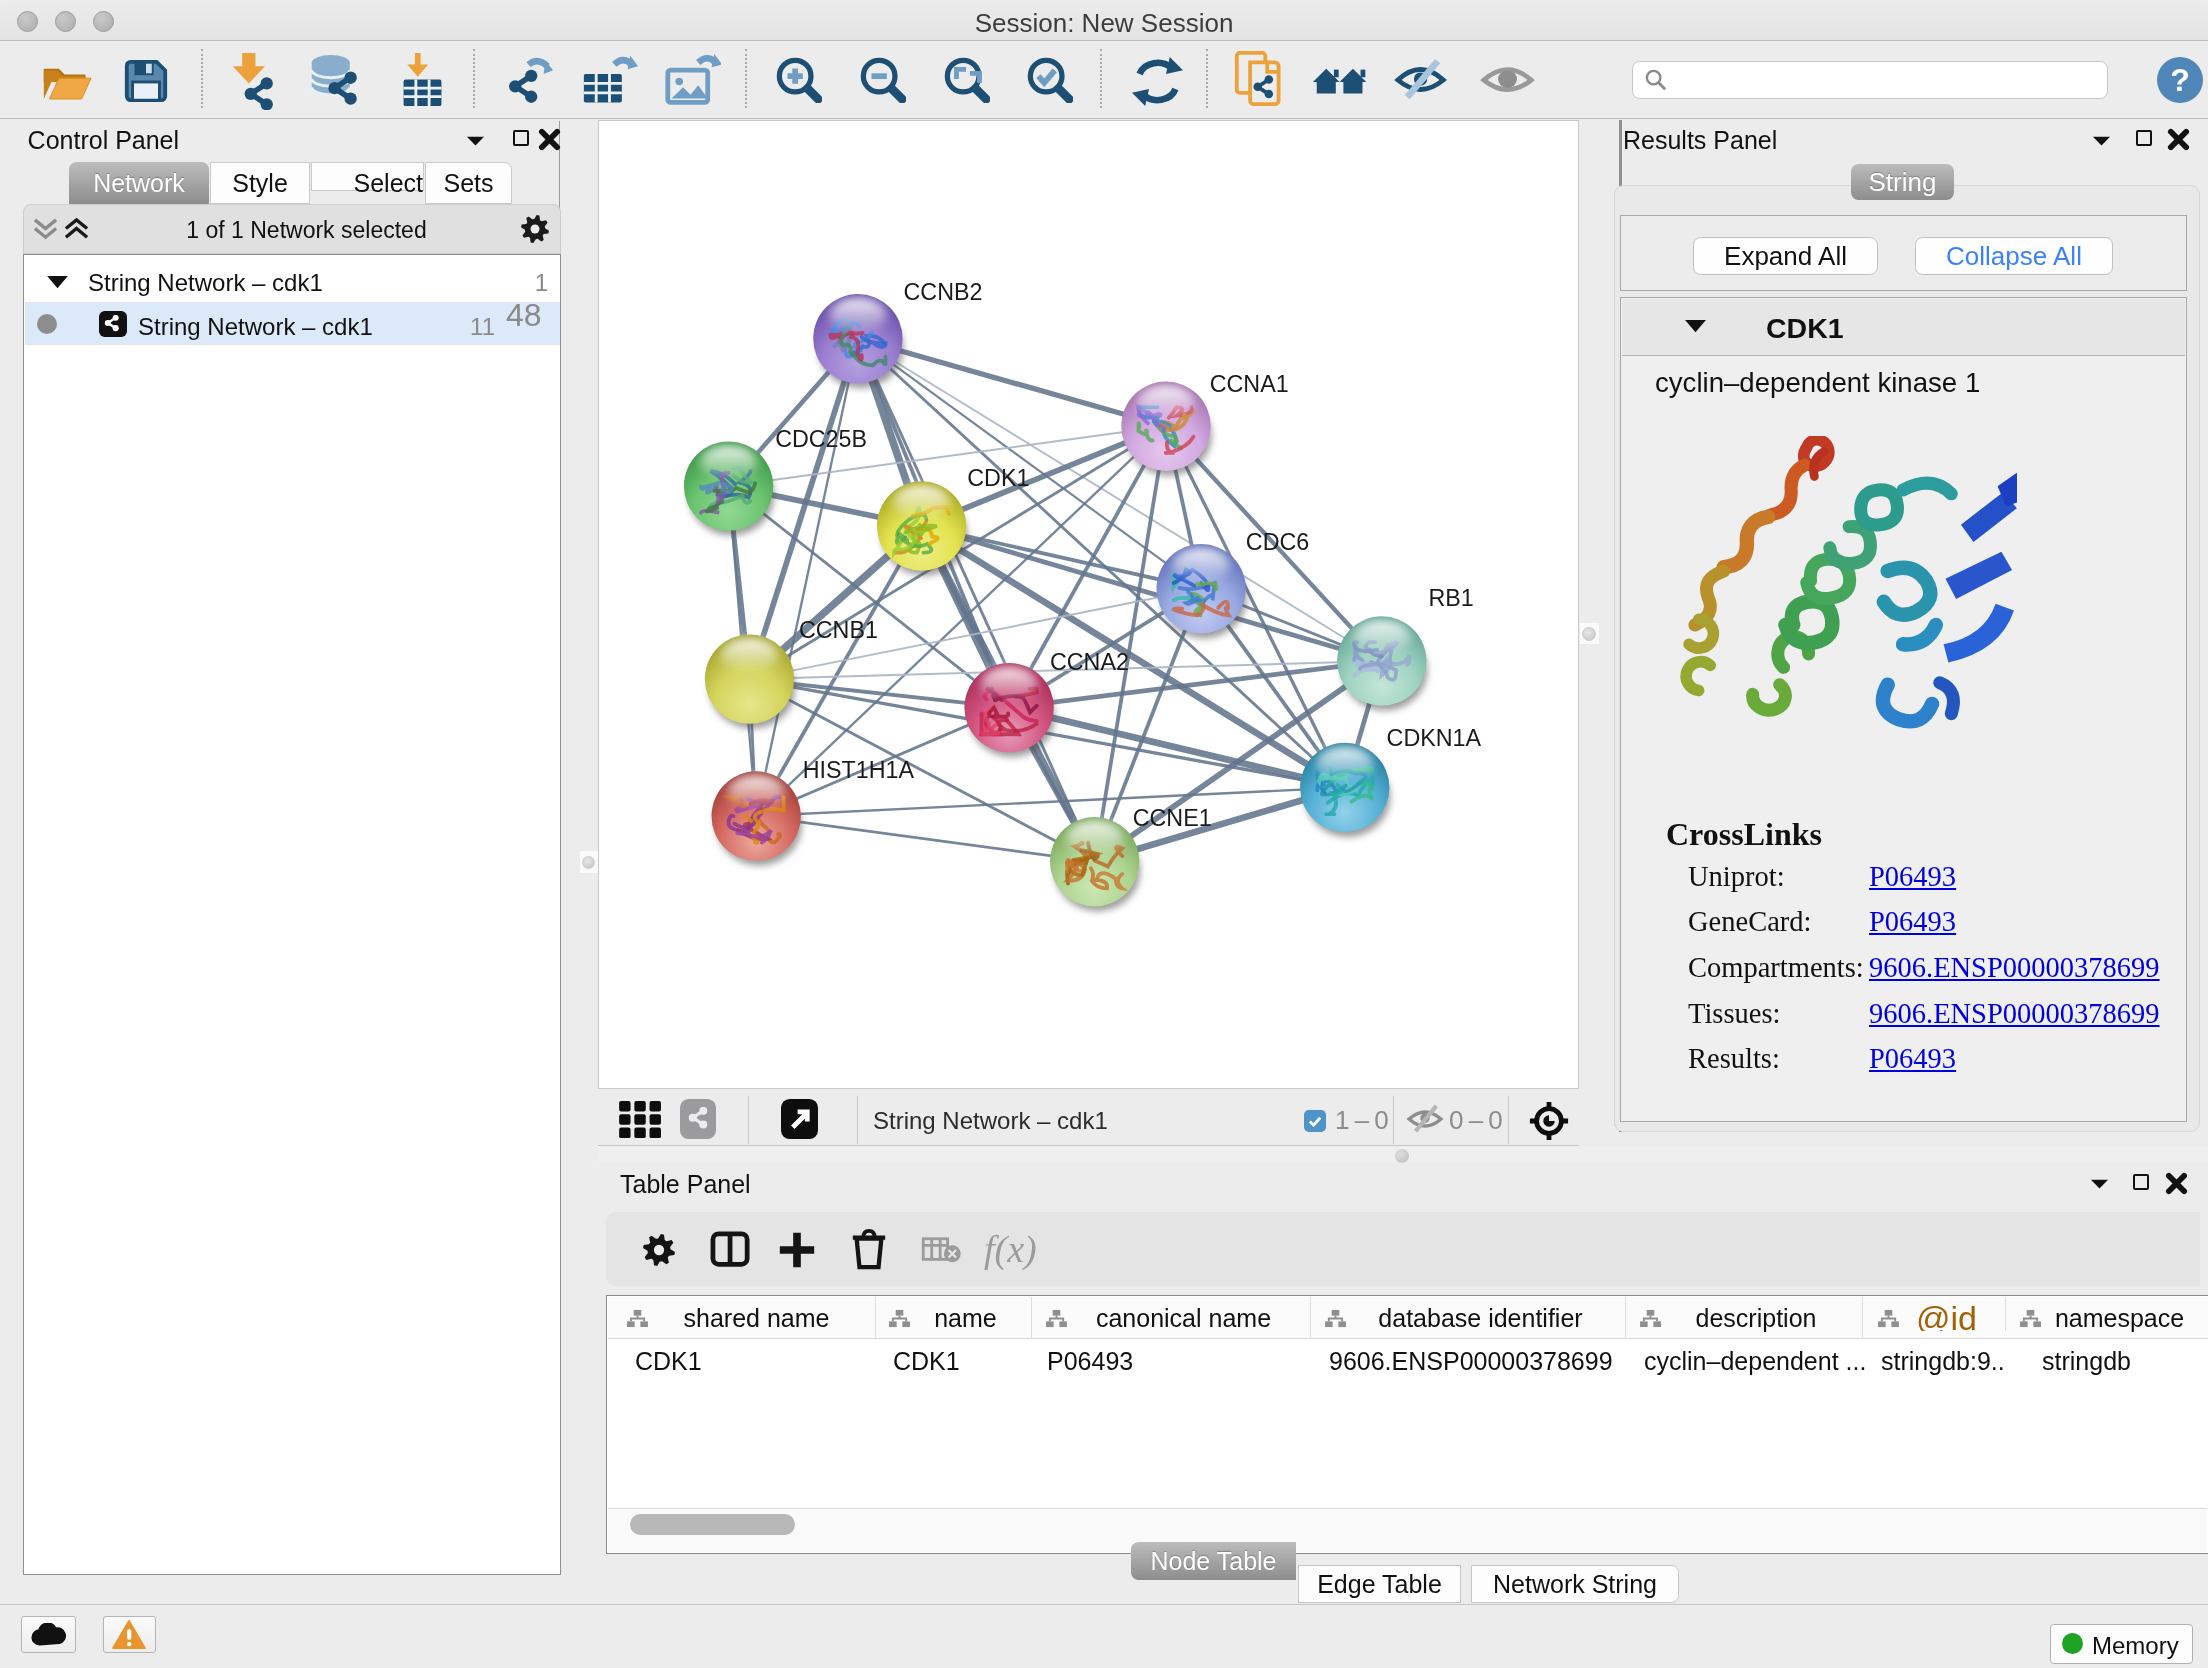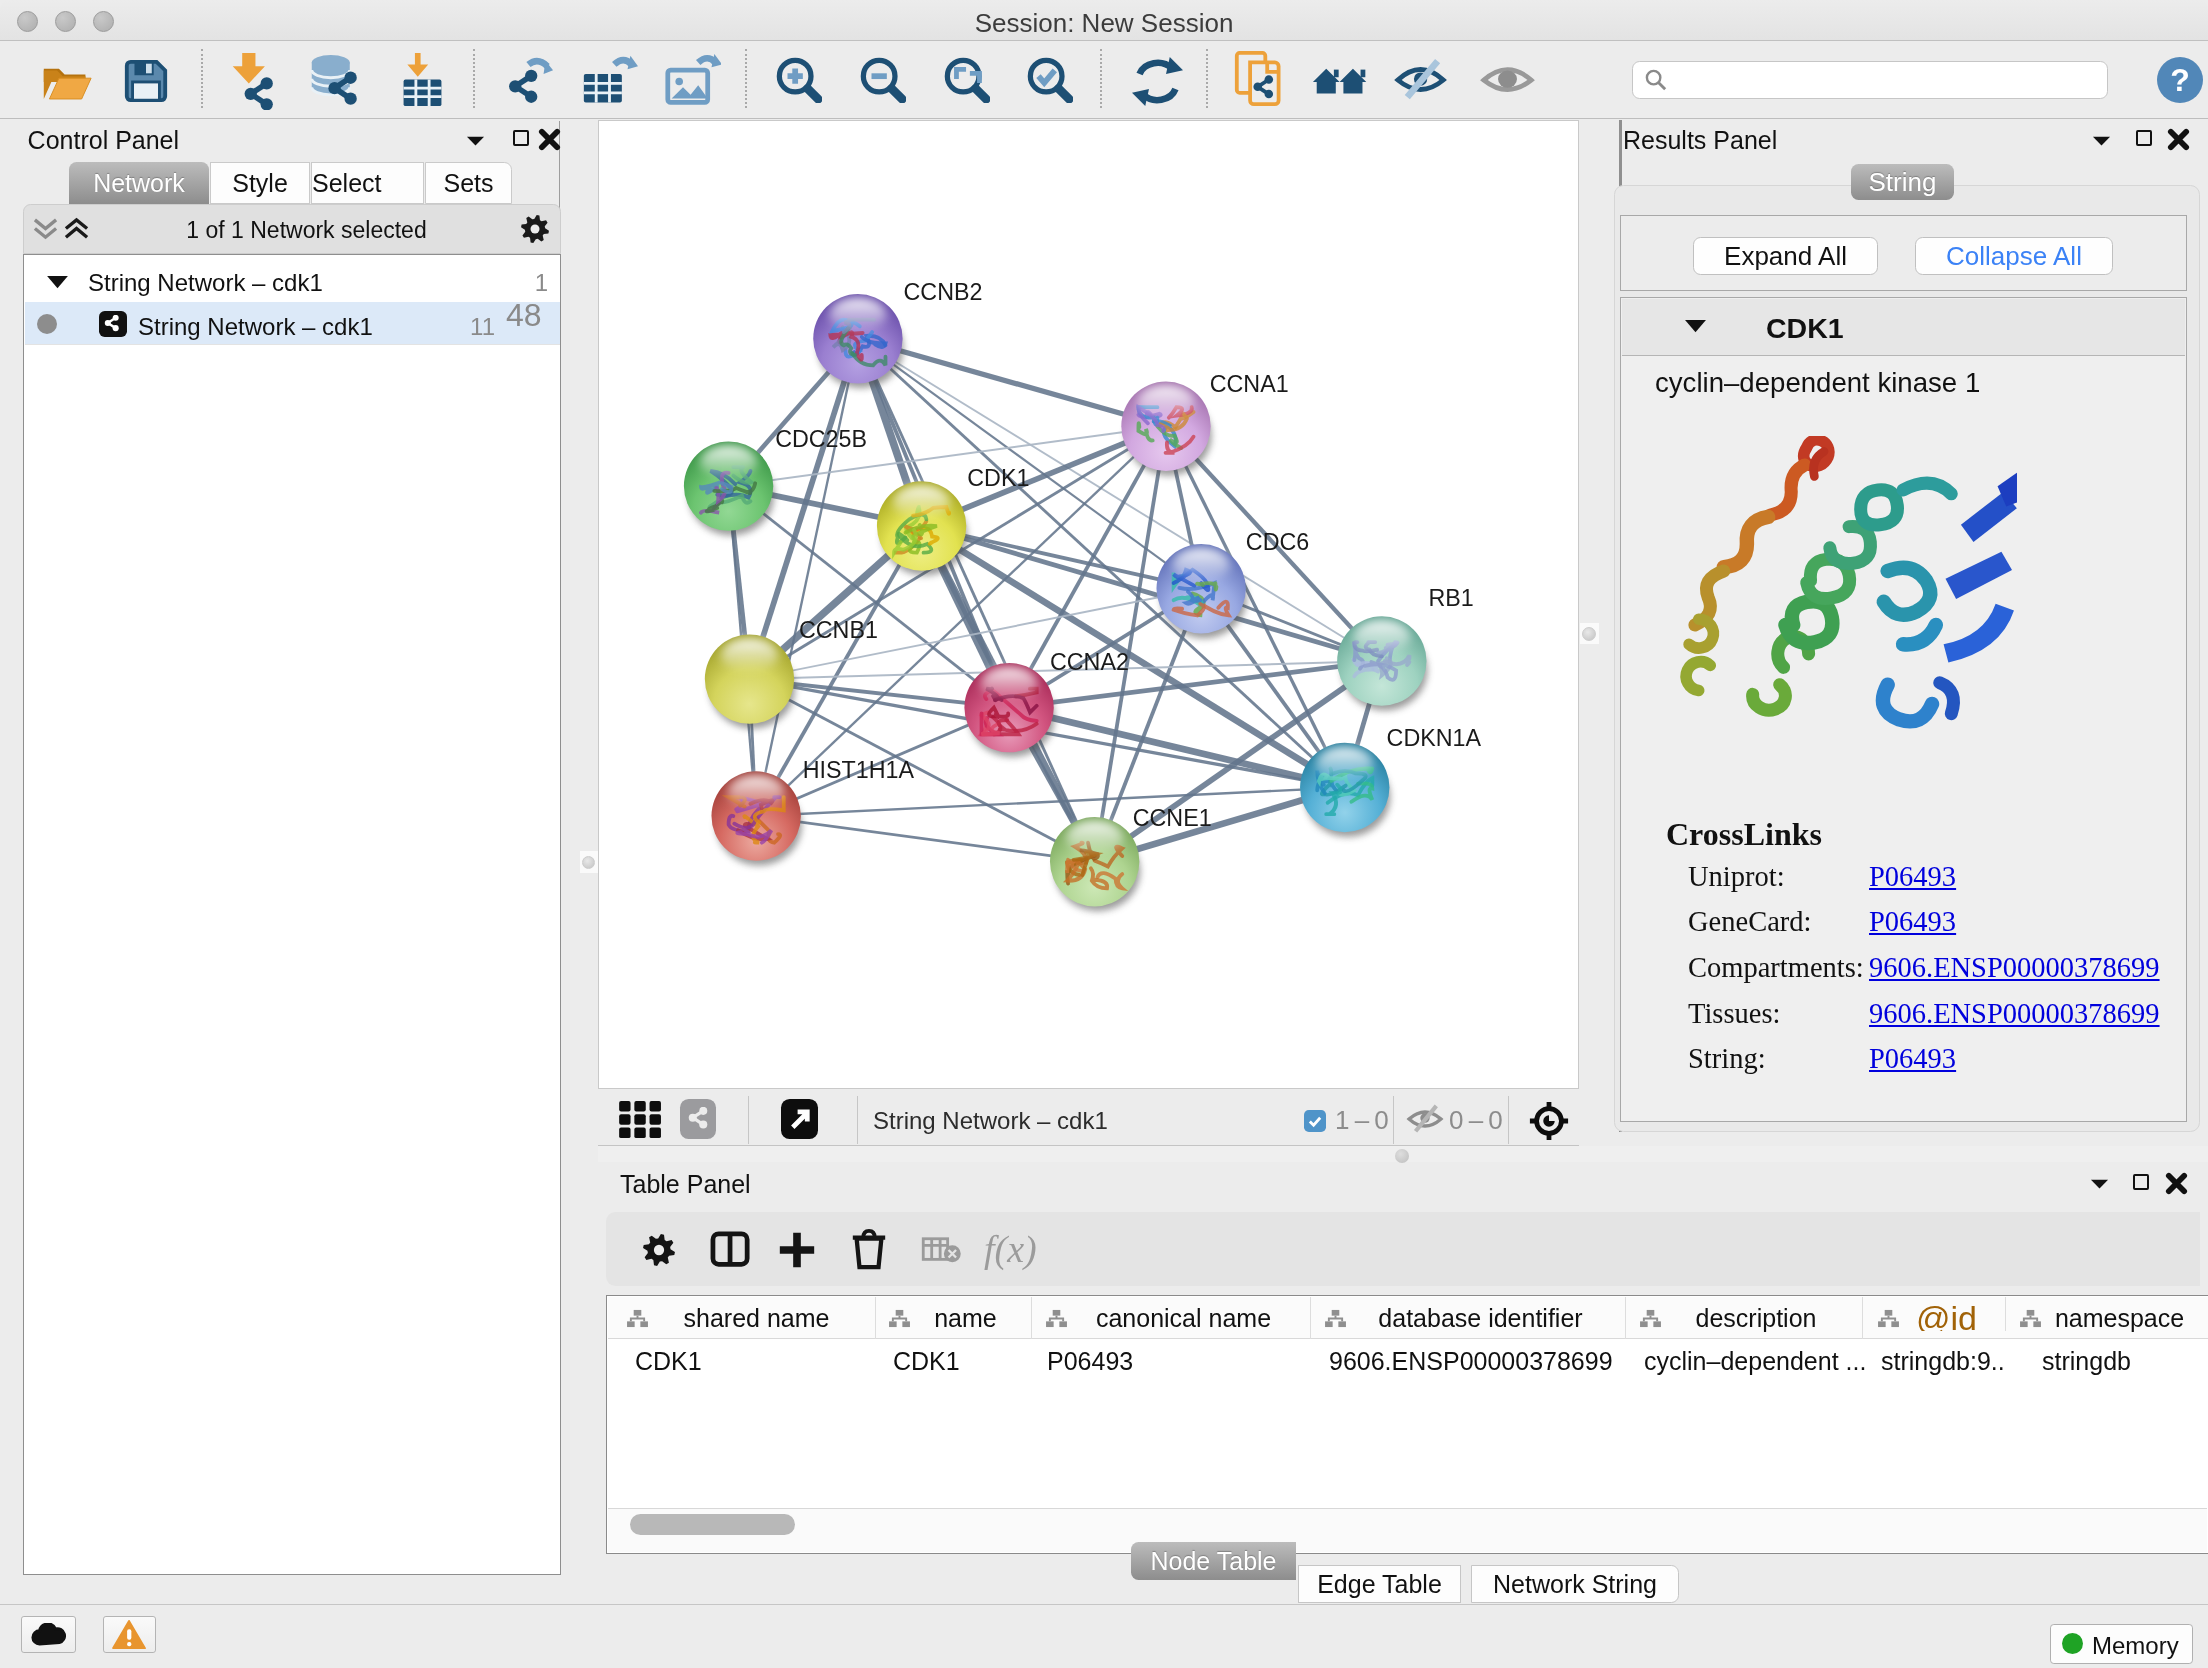--- a/index.html
+++ b/index.html
@@ -133,21 +133,21 @@
     <div class="abs" style="left:27.6px;top:126px;font-size:25px;color:#111">Control Panel</div>
     <svg style="position:absolute;left:465px;top:134px" width="21" height="13.3" viewBox="0 0 22 14" xmlns="http://www.w3.org/2000/svg">
       <path d="M2,3 h18 l-9,9 z" fill="#111"></path>
     </svg>
     <div style="position:absolute;left:513px;top:130px;width:16px;height:16px;border:2.9px solid #111;border-radius:1.9px"></div>
     <svg style="position:absolute;left:538px;top:128px" width="23" height="23" viewBox="0 0 24 24" xmlns="http://www.w3.org/2000/svg">
       <path d="M4,4 L20,20 M20,4 L4,20" stroke="#111" stroke-width="6" stroke-linecap="round"></path>
     </svg>
     <div class="abs seltab" style="left:69px;top:162px;width:140px;height:42px;border-radius:7.6px 7.6px 0 0;font-size:25px;text-align:center;line-height:42px">Network</div>
     <div class="abs whitetab" style="left:210px;top:162px;width:100px;height:42px;border:1px solid #cacaca;border-radius:0;font-size:25px;text-align:center;line-height:40px">Style</div>
-    <div class="abs whitetab" style="left:311px;top:162px;width:113px;height:42px;border:1px solid #cacaca;border-radius:0;font-size:25px;text-align:left;line-height:40px">Select</div>
+    <div class="abs whitetab" style="left:311px;top:162px;width:113px;height:29px;border:1px solid #cacaca;border-radius:0;font-size:25px;text-align:right;line-height:40px">Select</div>
     <div class="abs whitetab" style="left:425px;top:162px;width:87px;height:42px;border:1px solid #cacaca;border-radius:0 7.6px 0 0;font-size:25px;text-align:center;line-height:40px">Sets</div>
     <div class="abs" style="left:23px;top:204px;width:538px;height:50px;background:#e0e0e0;border:1px solid #cdcdcd;border-radius:7.6px 7.6px 0 0"></div>
     <svg style="position:absolute;left:32px;top:217px" width="27" height="25" viewBox="0 0 28 26" xmlns="http://www.w3.org/2000/svg">
       <path d="M3,3 l11,9 11,-9 M3,12 l11,9 11,-9" fill="none" stroke="#8a8a8a" stroke-width="3.5"></path>
     </svg>
     <svg style="position:absolute;left:63px;top:217px" width="27" height="25" viewBox="0 0 28 26" xmlns="http://www.w3.org/2000/svg">
       <path d="M3,12 l11,-9 11,9 M3,21 l11,-9 11,9" fill="none" stroke="#1a1a1a" stroke-width="3.5"></path>
     </svg>
     <div class="abs" style="left:107px;top:217px;width:399px;text-align:center;font-size:23px;color:#111">1 of 1 Network selected</div>
     <svg style="position:absolute;left:520px;top:214px" width="30" height="30" viewBox="0 0 32 32" xmlns="http://www.w3.org/2000/svg">
@@ -545,21 +545,21 @@
 </svg>
     <div class="abs" style="left:1666px;top:816px;font-family:'Liberation Serif',serif;font-size:32px;font-weight:bold;color:#111">CrossLinks</div>
     <div class="abs" style="left:1688px;top:861px;font-family:'Liberation Serif',serif;font-size:28.5px;color:#111">Uniprot:</div>
     <div class="abs" style="left:1869px;top:861px;width:335px;overflow:hidden;white-space:nowrap;font-family:'Liberation Serif',serif;font-size:28.5px;color:#0000dd;text-decoration:underline">P06493</div>
     <div class="abs" style="left:1688px;top:906px;font-family:'Liberation Serif',serif;font-size:28.5px;color:#111">GeneCard:</div>
     <div class="abs" style="left:1869px;top:906px;width:335px;overflow:hidden;white-space:nowrap;font-family:'Liberation Serif',serif;font-size:28.5px;color:#0000dd;text-decoration:underline">P06493</div>
     <div class="abs" style="left:1688px;top:952px;font-family:'Liberation Serif',serif;font-size:28.5px;color:#111">Compartments:</div>
     <div class="abs" style="left:1869px;top:952px;width:335px;overflow:hidden;white-space:nowrap;font-family:'Liberation Serif',serif;font-size:28.5px;color:#0000dd;text-decoration:underline">9606.ENSP00000378699</div>
     <div class="abs" style="left:1688px;top:998px;font-family:'Liberation Serif',serif;font-size:28.5px;color:#111">Tissues:</div>
     <div class="abs" style="left:1869px;top:998px;width:335px;overflow:hidden;white-space:nowrap;font-family:'Liberation Serif',serif;font-size:28.5px;color:#0000dd;text-decoration:underline">9606.ENSP00000378699</div>
-    <div class="abs" style="left:1688px;top:1043px;font-family:'Liberation Serif',serif;font-size:28.5px;color:#111">String:</div>
+    <div class="abs" style="left:1688px;top:1043px;font-family:'Liberation Serif',serif;font-size:28.5px;color:#111">Results:</div>
     <div class="abs" style="left:1869px;top:1043px;width:335px;overflow:hidden;white-space:nowrap;font-family:'Liberation Serif',serif;font-size:28.5px;color:#0000dd;text-decoration:underline">P06493</div>
     <div class="abs" style="left:598px;top:1146px;width:1610px;height:16px;background:#efefef"></div>
     <div class="abs" style="left:1395px;top:1149px;width:14.3px;height:14.3px;border-radius:50%;background:radial-gradient(circle at 40% 35%,#dedede,#bdbdbd)"></div>
     <div class="abs" style="left:620px;top:1170px;font-size:25px;color:#111">Table Panel</div>
     <svg style="position:absolute;left:2089px;top:1177px" width="21" height="13.3" viewBox="0 0 22 14" xmlns="http://www.w3.org/2000/svg">
       <path d="M2,3 h18 l-9,9 z" fill="#111"></path>
     </svg>
     <div style="position:absolute;left:2133px;top:1174px;width:16px;height:16px;border:2.9px solid #111;border-radius:1.9px"></div>
     <svg style="position:absolute;left:2165px;top:1172px" width="23" height="23" viewBox="0 0 24 24" xmlns="http://www.w3.org/2000/svg">
       <path d="M4,4 L20,20 M20,4 L4,20" stroke="#111" stroke-width="6" stroke-linecap="round"></path>

